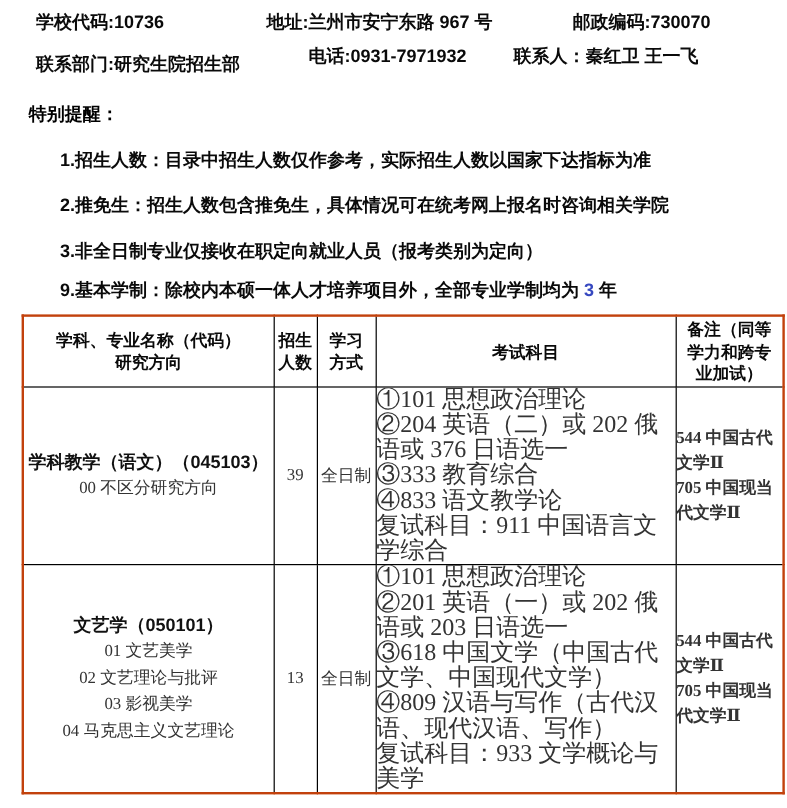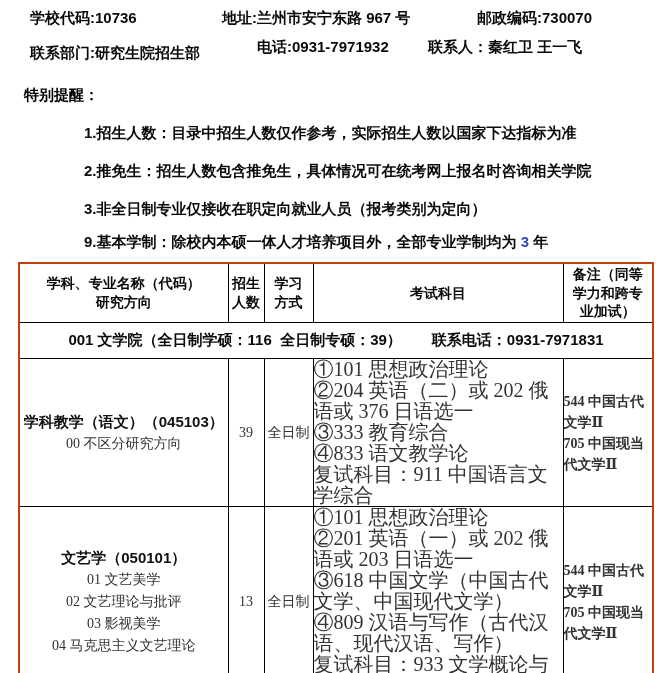--- a/index.html
+++ b/index.html
@@ -3,21 +3,21 @@
 <meta charset="utf-8">
 <style>
   html,body{margin:0;padding:0;background:#ffffff;}
   body{
     width:656px;height:673px;position:relative;overflow:hidden;
     font-family:"Liberation Sans",sans-serif;color:#000;
   }
   .abs{position:absolute;white-space:pre;}
   .info{font-size:15px;font-weight:bold;color:#0a0a0a;}
   .notice-title{font-size:15px;font-weight:bold;}
-  .notice-item{font-size:15px;font-weight:bold;color:#0a0a0a;margin-left:34px;}
+  .notice-item{font-size:15px;font-weight:bold;color:#0a0a0a;}
   .hl{font-weight:bold;}
   table.catalog{
     position:absolute;left:18px;top:262px;
     border-collapse:collapse;table-layout:fixed;
     width:634px;border:2px solid #c2410c;
   }
   table.catalog th, table.catalog td{
     border:1px solid #000;padding:0;vertical-align:middle;
     overflow:hidden;
   }
@@ -91,23 +91,20 @@
 人数</th>
       <th class="col-head">学习
 方式</th>
       <th class="col-head">考试科目</th>
       <th class="col-head">备注（同等
 学力和跨专
 业加试）</th>
     </tr>
   </thead>
   <tbody>
-    <tr>
-      <td class="section-row" colspan="5">001 文学院（全日制学硕：116  全日制专硕：39）　　联系电话：0931-7971831</td>
-    </tr>
     <tr style="height:133px">
       <td class="cell-name">
         <div class="major-name">学科教学（语文）（045103）</div>
         <div class="direction-line">00 不区分研究方向</div>
       </td>
       <td class="cell-center">39</td>
       <td class="cell-center">全日制</td>
       <td class="cell-exam">
         <div class="exam-line">①101 思想政治理论</div>
         <div class="exam-line">②204 英语（二）或 202 俄语或 376 日语选一</div>

